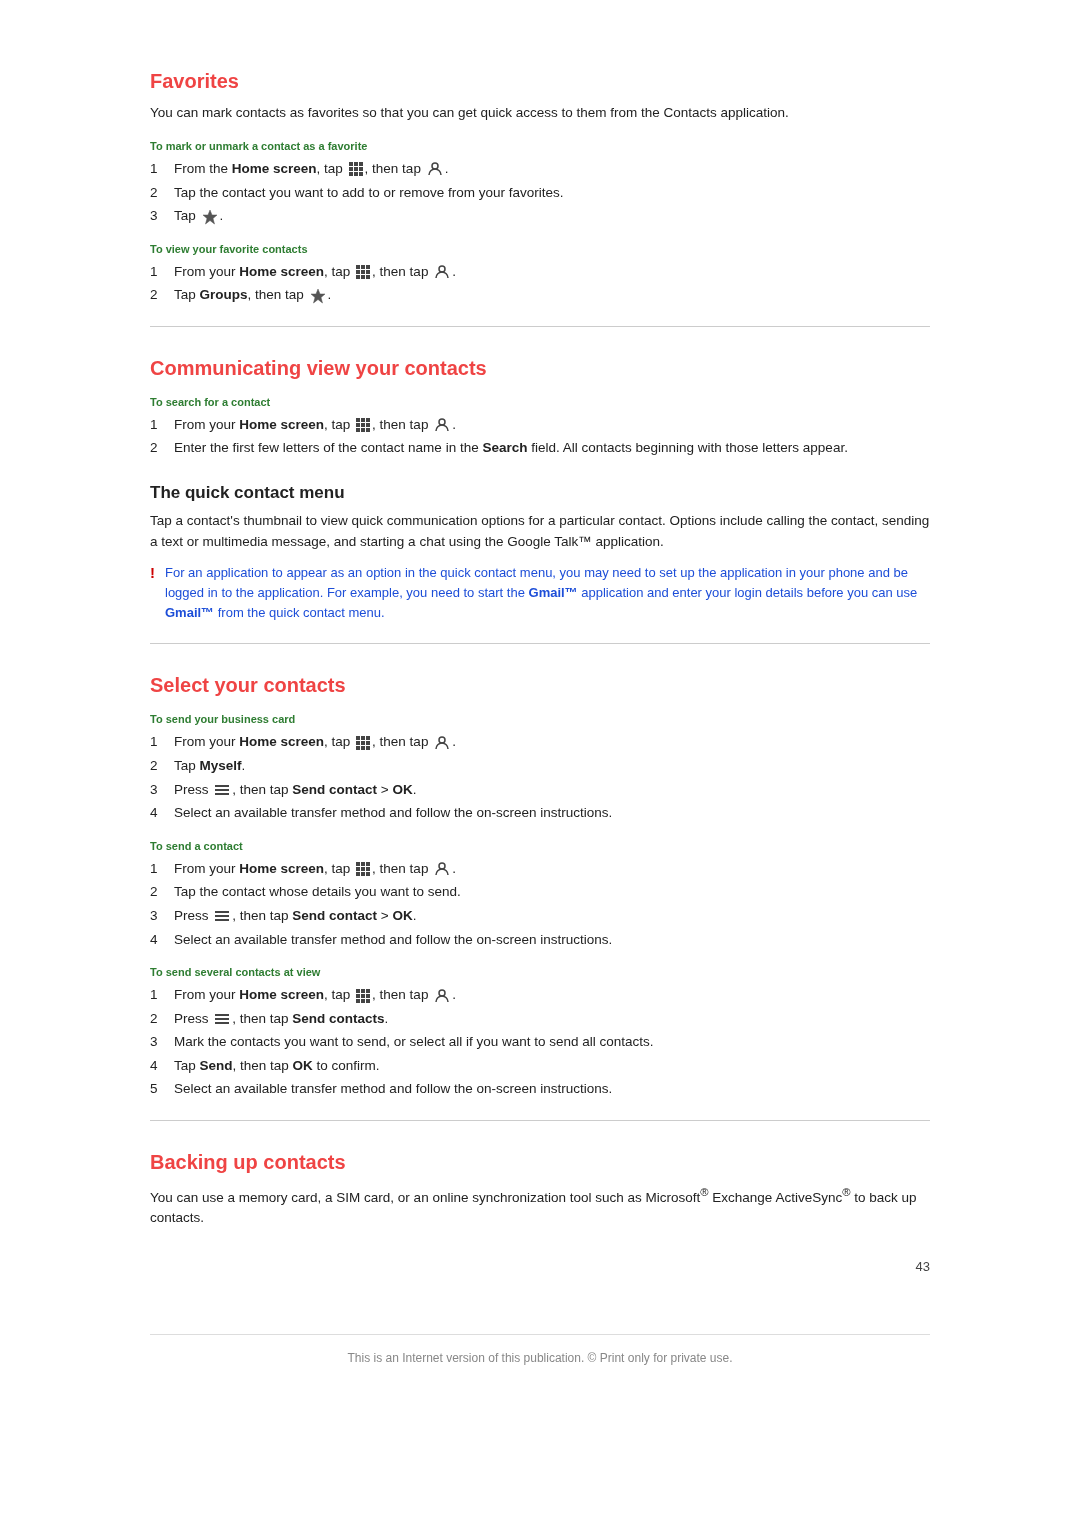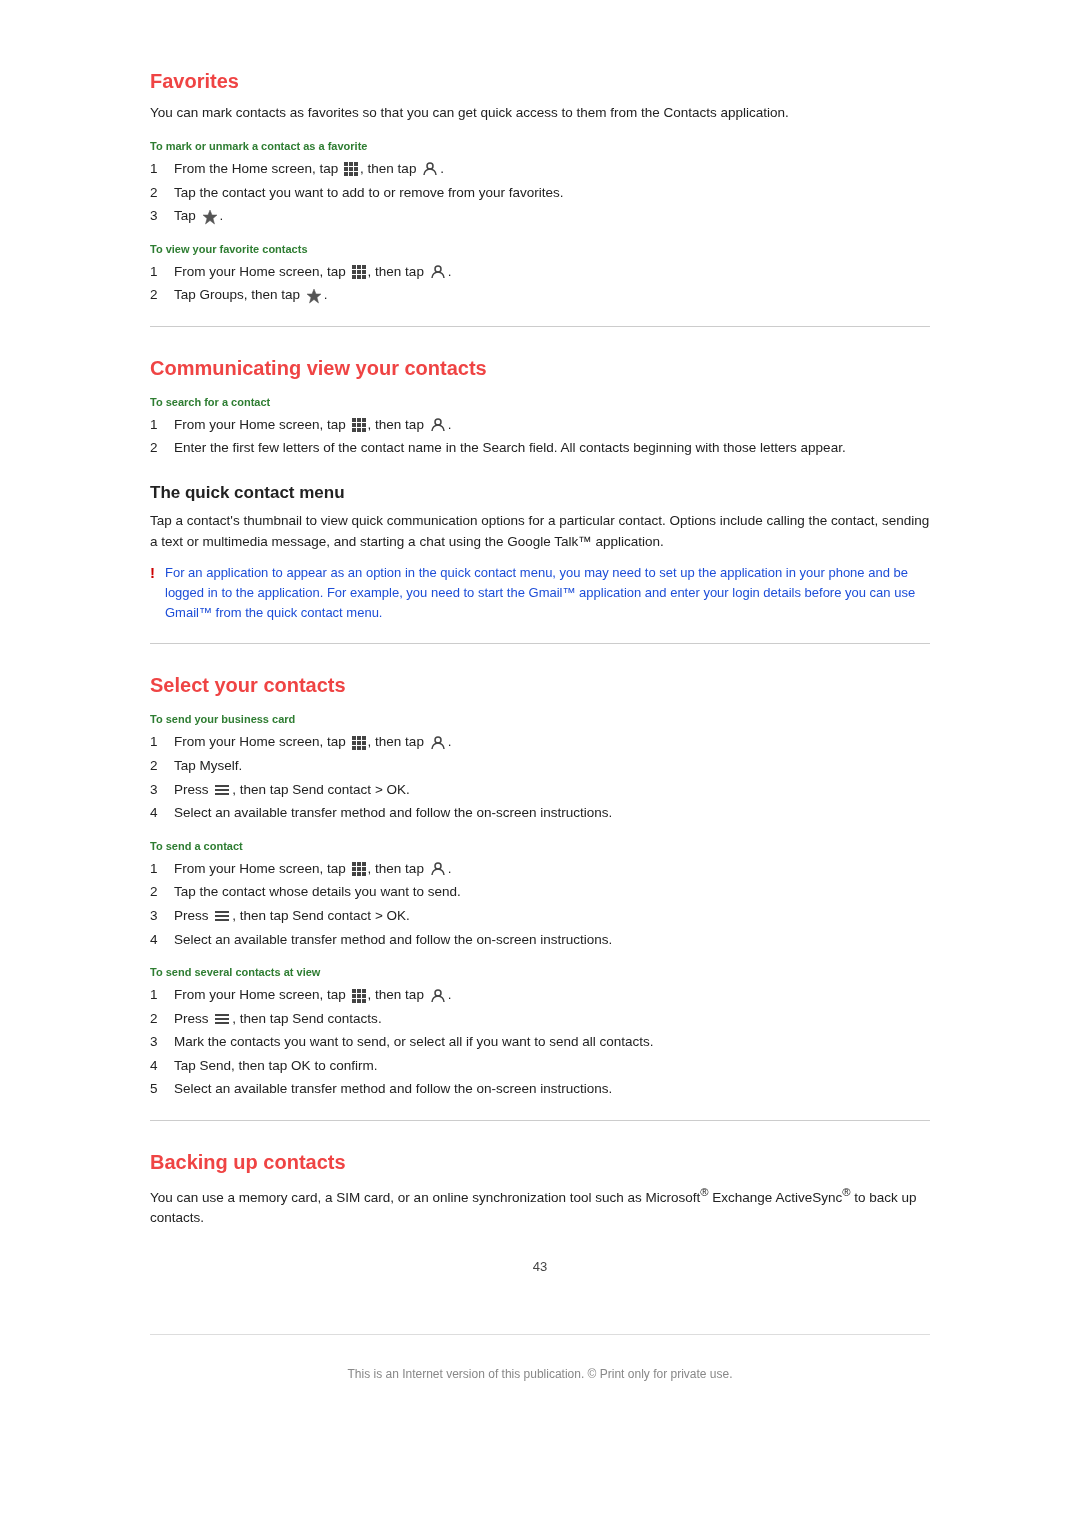--- a/index.html
+++ b/index.html
@@ -60,21 +60,21 @@
       margin-bottom: 2px;
     }
     ol.steps li .step-num {
       min-width: 24px;
       font-size: 13.5px;
       color: #222;
     }
     ol.steps li .step-content {
       flex: 1;
     }
-    .bold { font-weight: normal; text-align: center; }
+    .bold { font-weight: bold; text-align: center; }
     .grid-icon {
       display: inline-grid;
       grid-template-columns: repeat(3,4px);
       gap: 1px;
       vertical-align: middle;
       margin: 0 2px;
     }
     .grid-icon span {
       width: 4px;
       height: 4px;
@@ -116,25 +116,25 @@
     .divider {
       border: none;
       border-top: 1px solid #ccc;
       margin: 20px 0;
     }
     .page-footer {
       text-align: center;
       font-size: 12px;
       color: #888;
       margin-top: 60px;
-      padding-top: 32px;
+      padding-top: 16px;
       border-top: 1px solid #ddd;
     }
     .page-number {
-      text-align: center;
+      text-align: right;
       font-size: 13px;
       color: #444;
       margin-top: 30px;
     }
     .section-block {
       margin-bottom: 6px;
     }
   </style>
 </head>
 <body>

